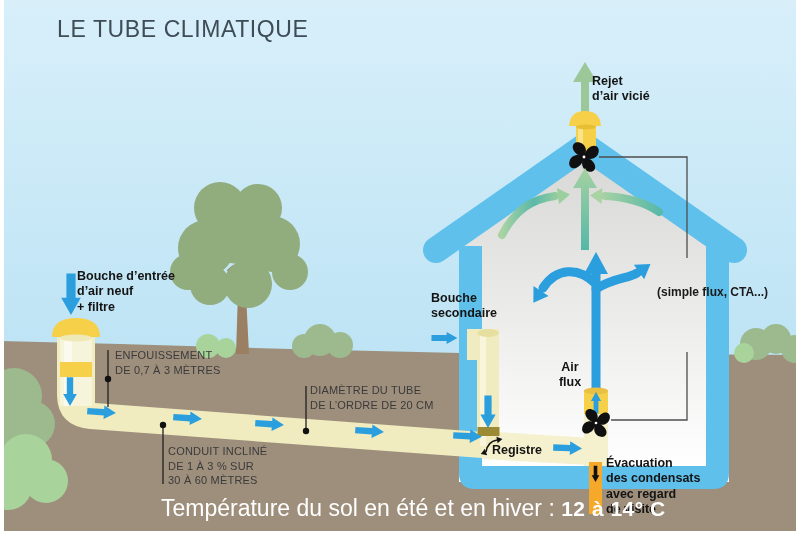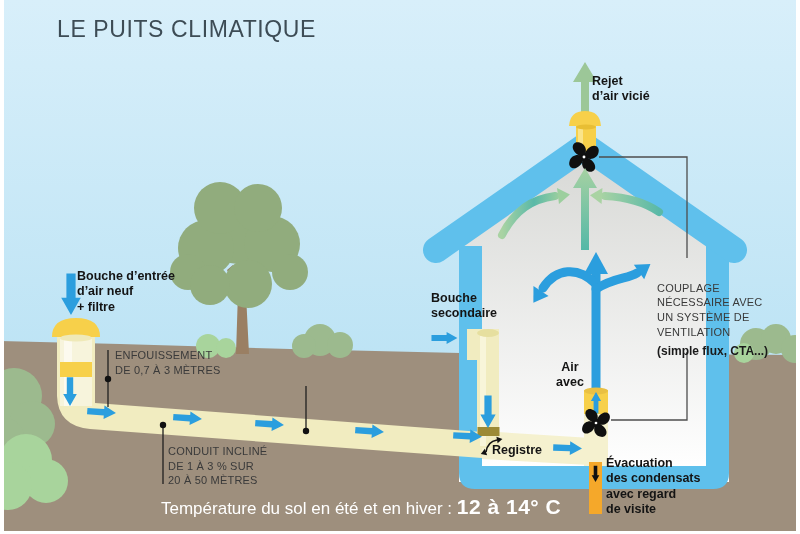--- a/index.html
+++ b/index.html
@@ -8,21 +8,21 @@
   #scene{position:absolute;left:0;top:0;}
   .lbl{position:absolute;font-weight:bold;font-size:12.5px;line-height:1.22;color:#141414;
        white-space:pre-line;}
   .ann{position:absolute;font-weight:normal;font-size:11px;line-height:1.34;color:#3a3a3a;
        letter-spacing:.2px;white-space:pre-line;}
   #title{position:absolute;left:57px;top:16px;font-size:23px;letter-spacing:.6px;color:#3d4c55;}
   #subtitle{position:absolute;left:58px;top:46px;font-size:11px;color:#4596bb;letter-spacing:.2px;}
   #coupling-note{display:block;margin-top:3px;font-weight:bold;font-size:12px;color:#1a1a1a;
        letter-spacing:0;}
   #temp{position:absolute;left:161px;top:495px;color:#ffffff;white-space:nowrap;}
-  #temp .t1{font-size:17px;}
+  #temp .t1{font-size:23px;}
   #temp .t2{font-size:21px;font-weight:bold;letter-spacing:.5px;}
 </style>
 </head>
 <body>
 
 <div id="stage">
 
 <svg id="scene" width="800" height="534" viewBox="0 0 800 534">
   <defs>
     <linearGradient id="sky" x1="0" y1="0" x2="0" y2="1">
@@ -196,50 +196,48 @@
     <circle cx="306" cy="431" r="3.2" fill="#111" stroke="none"></circle>
     <line x1="163" y1="425" x2="163" y2="484"></line>
     <circle cx="163" cy="425" r="3.2" fill="#111" stroke="none"></circle>
   </g>
 
   <rect x="0" y="0" width="4" height="534" fill="#ffffff"></rect>
   <rect x="796" y="0" width="4" height="534" fill="#ffffff"></rect>
   <rect x="0" y="531" width="800" height="3" fill="#ffffff"></rect>
 </svg>
 
-  <div id="title">LE PUITS CLIMATIQUE</div>
+  <div id="title">LE TUBE CLIMATIQUE</div>
 
   <div class="lbl" style="left:592px;top:74px;">Rejet
 d’air vicié</div>
 
   <div class="lbl" style="left:77px;top:269px;">Bouche d’entrée
 d’air neuf
 + filtre</div>
 
   <div class="ann" style="left:115px;top:348px;">ENFOUISSEMENT
 DE 0,7 À 3 MÈTRES</div>
 
+  <div class="ann" style="left:310px;top:383px;">DIAMÈTRE DU TUBE
+DE L’ORDRE DE 20 CM</div>
 
   <div class="ann" style="left:168px;top:444px;">CONDUIT INCLINÉ
 DE 1 À 3 % SUR
-20 À 50 MÈTRES</div>
+30 À 60 MÈTRES</div>
 
   <div class="lbl" style="left:431px;top:291px;">Bouche
 secondaire</div>
 
   <div class="lbl" style="left:492px;top:443px;">Registre</div>
 
   <div class="lbl" style="left:550px;top:360px;width:40px;text-align:center;">Air
-avec</div>
+flux</div>
 
   <div class="ann" style="left:657px;top:266px;width:150px;">
-    <span>COUPLAGE
-NÉCESSAIRE AVEC
-UN SYSTÈME DE
-VENTILATION</span>
     <span id="coupling-note">(simple flux, CTA...)</span>
   </div>
 
   <div class="lbl" style="left:606px;top:456px;">Évacuation
 des condensats
 avec regard
 de visite</div>
 
   <div id="temp">
     <span class="t1">Température du sol en été et en hiver : </span><span class="t2">12 à 14° C</span>

